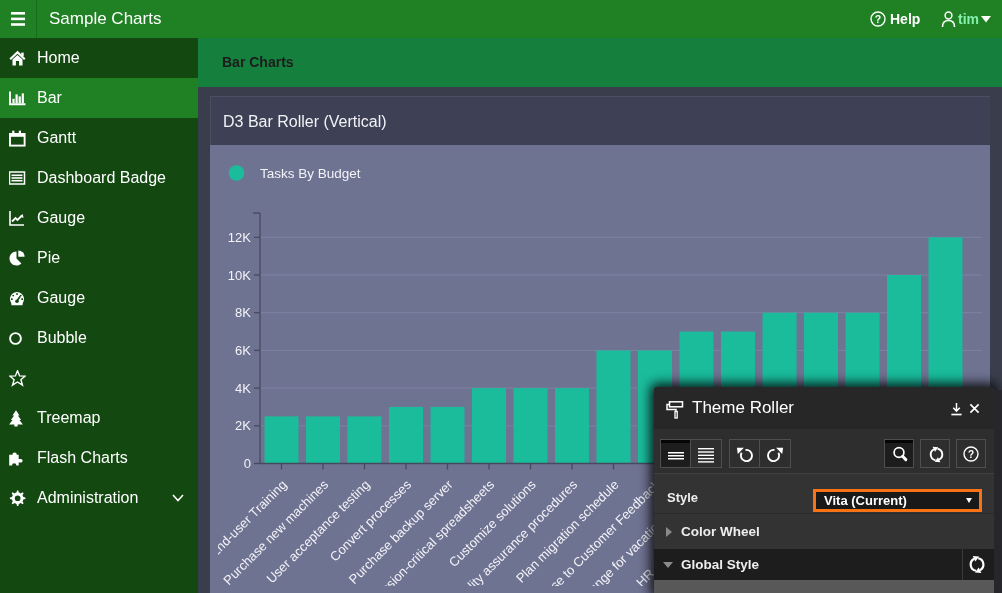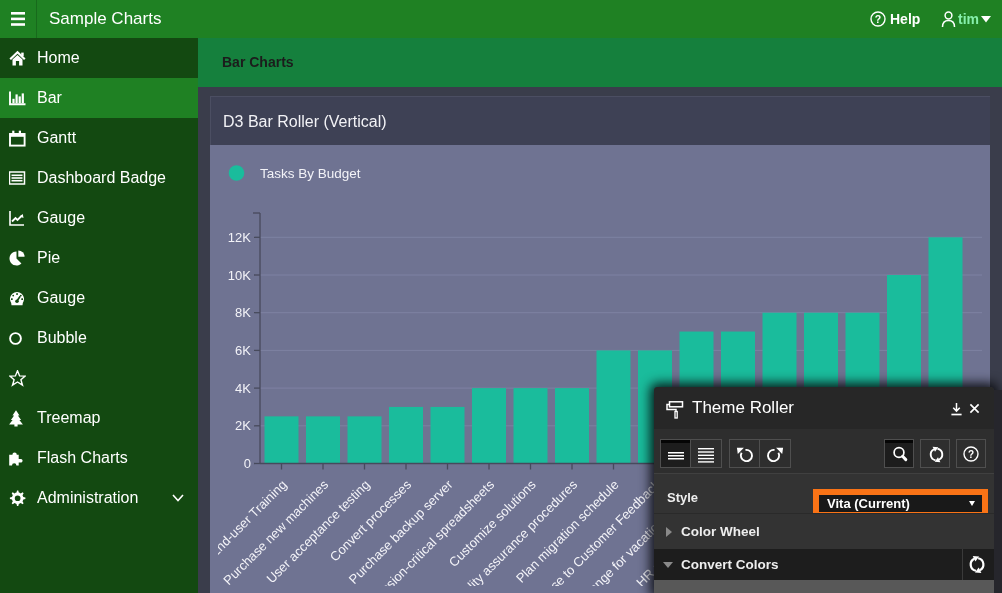--- a/index.html
+++ b/index.html
@@ -302,34 +302,34 @@
   </div>
   <div class="abs" style="left:302px;top:52px;width:30px;height:29px;border:1px solid #4f4f4f;box-sizing:border-box;">
     <svg class="abs" style="left:6px;top:6px;" width="16" height="16" viewBox="0 0 16 16">
       <circle cx="8" cy="8" r="7" fill="none" stroke="#fff" stroke-width="1.4"></circle>
       <text x="8" y="11.6" font-size="10" font-weight="bold" fill="#fff" text-anchor="middle" font-family="Liberation Sans">?</text>
     </svg>
   </div>
 
   <div class="abs" style="left:13px;top:88px;width:320px;height:38px;">
     <div class="abs" style="left:0;top:4px;height:38px;line-height:38px;color:#eee;font-size:13px;font-weight:bold;">Style</div>
-    <div class="abs" style="left:146px;top:14px;width:163px;height:17px;background:#191919;border:6px solid #f97316;">
+    <div class="abs" style="left:146px;top:14px;width:163px;height:17px;background:#191919;border:3px solid #f97316;">
       <div class="abs" style="left:8px;top:0;height:17px;line-height:17px;color:#fff;font-size:13px;font-weight:bold;">Vita (Current)</div>
       <div class="abs" style="left:150px;top:5.5px;width:0;height:0;border-left:3.5px solid transparent;border-right:3.5px solid transparent;border-top:5px solid #fff;"></div>
     </div>
   </div>
 
   <div class="abs" style="left:0;top:126px;width:340px;height:36px;background:#333;border-top:1px solid #2a2a2a;box-sizing:border-box;">
     <div class="abs" style="left:12px;top:13px;width:0;height:0;border-top:5px solid transparent;border-bottom:5px solid transparent;border-left:6px solid #8a8a8a;"></div>
     <div class="abs" style="left:27px;top:0;height:36px;line-height:36px;color:#eee;font-size:13.5px;font-weight:bold;">Color Wheel</div>
   </div>
 
   <div class="abs" style="left:0;top:162px;width:340px;height:31px;background:#1d1d1d;">
     <div class="abs" style="left:9px;top:13px;width:0;height:0;border-left:5px solid transparent;border-right:5px solid transparent;border-top:6px solid #8a8a8a;"></div>
-    <div class="abs" style="left:27px;top:0;height:31px;line-height:31px;color:#eee;font-size:13.5px;font-weight:bold;">Convert Colors</div>
+    <div class="abs" style="left:27px;top:0;height:31px;line-height:31px;color:#eee;font-size:13.5px;font-weight:bold;">Global Style</div>
     <div class="abs" style="left:308px;top:0;width:1px;height:31px;background:#3a3a3a;"></div>
     <svg class="abs" style="left:306px;top:-1px;" width="33" height="33" viewBox="0 0 30 29">
       <path d="M14.5 20.2 A 5.8 5.8 0 0 1 13.05 9.24" fill="none" stroke="#fff" stroke-width="2"></path>
       <path d="M16.5 8.8 A 5.8 5.8 0 0 1 17.95 19.75" fill="none" stroke="#fff" stroke-width="2"></path>
       <path d="M17.4 7.2 L14.0 11.8 L11.6 6.7 Z" fill="#fff"></path>
       <path d="M13.6 21.8 L17.0 17.2 L19.4 22.3 Z" fill="#fff"></path>
     </svg>
   </div>
 
   <div class="abs" style="left:0;top:193px;width:340px;height:13px;background:#585858;"></div>

